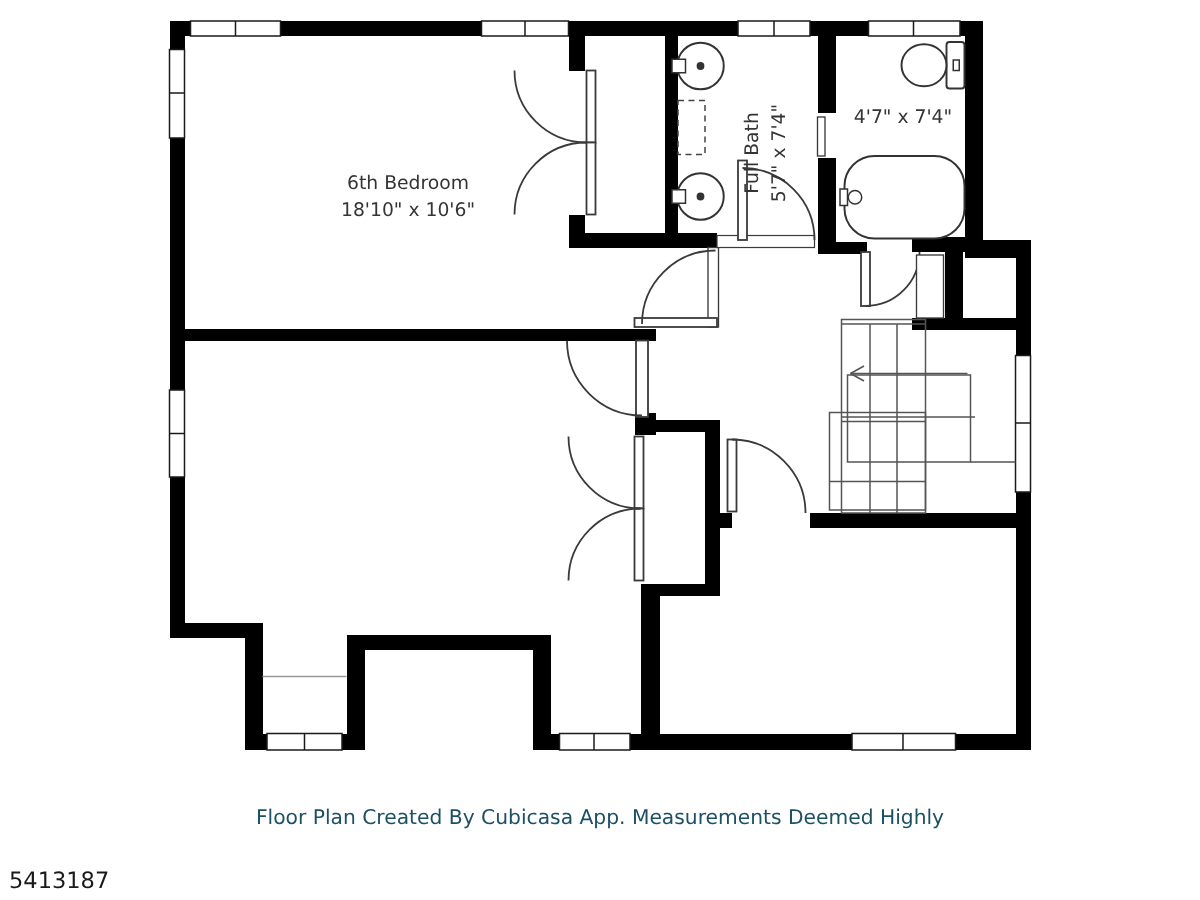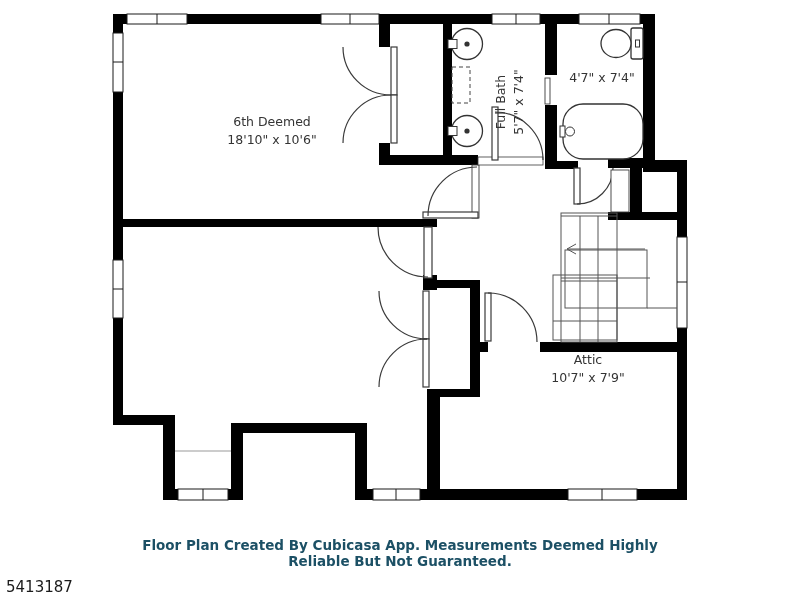--- a/index.html
+++ b/index.html
@@ -4,21 +4,21 @@
 <style>
   html,body{margin:0;padding:0;background:#ffffff;}
   #canvas{position:relative;width:800px;height:600px;background:#ffffff;overflow:hidden;
           font-family:"DejaVu Sans","Liberation Sans",sans-serif;}
   #plan-svg{position:absolute;left:0;top:0;}
   .room-label{position:absolute;transform:translate(-50%,-50%);text-align:center;
               color:#343434;font-size:12.5px;line-height:18px;white-space:nowrap;}
   .room-label .dims{display:block;}
   #label-fullbath{transform:translate(-50%,-50%) rotate(-90deg);}
   #footer{position:absolute;left:0;right:0;top:538px;text-align:center;
-          color:#1c5065;font-size:13.5px;font-weight:bold;line-height:15.5px;}
+          color:#1c5065;font-size:13.5px;font-weight:normal;line-height:15.5px;}
   #listing-id{position:absolute;left:6px;top:578px;color:#1a1a1a;font-size:15px;}
 </style>
 </head>
 <body>
 
 <div id="canvas">
 
 <svg id="plan-svg" width="800" height="600" viewBox="0 0 800 600">
 
   <g fill="#000000" shape-rendering="crispEdges">
@@ -196,39 +196,34 @@
       <circle cx="467" cy="131" r="15.5"></circle>
       <circle cx="467" cy="131" r="2.6" fill="#333333" stroke="none"></circle>
       <rect x="448" y="126.5" width="9" height="9" stroke-width="1"></rect>
     </g>
     <rect x="452" y="67" width="18" height="36" fill="none" stroke="#444444" stroke-width="1" stroke-dasharray="4,3"></rect>
     <line x1="175" y1="451" x2="231" y2="451" stroke="#999999" stroke-width="1"></line>
   </g>
 </svg>
 
   <div class="room-label" style="left:272px;top:131px;">
-    <span>6th Deemed</span>
+    <span>6th Bedroom</span>
     <span class="dims">18'10" x 10'6"</span>
   </div>
 
 
 
-  <div class="room-label" style="left:588px;top:369px;">
-    <span>Attic</span>
-    <span class="dims">10'7" x 7'9"</span>
-  </div>
 
   <div class="room-label" id="label-fullbath" style="left:510px;top:102px;">
     <span>Full Bath</span>
     <span class="dims">5'7" x 7'4"</span>
   </div>
 
   <div class="room-label" style="left:602px;top:78px;">
     <span>4'7" x 7'4"</span>
   </div>
 
   <div id="footer">
     <div>Floor Plan Created By Cubicasa App. Measurements Deemed Highly</div>
-    <div>Reliable But Not Guaranteed.</div>
   </div>
 
   <div id="listing-id">5413187</div>
 </div>
 
 </body></html>

